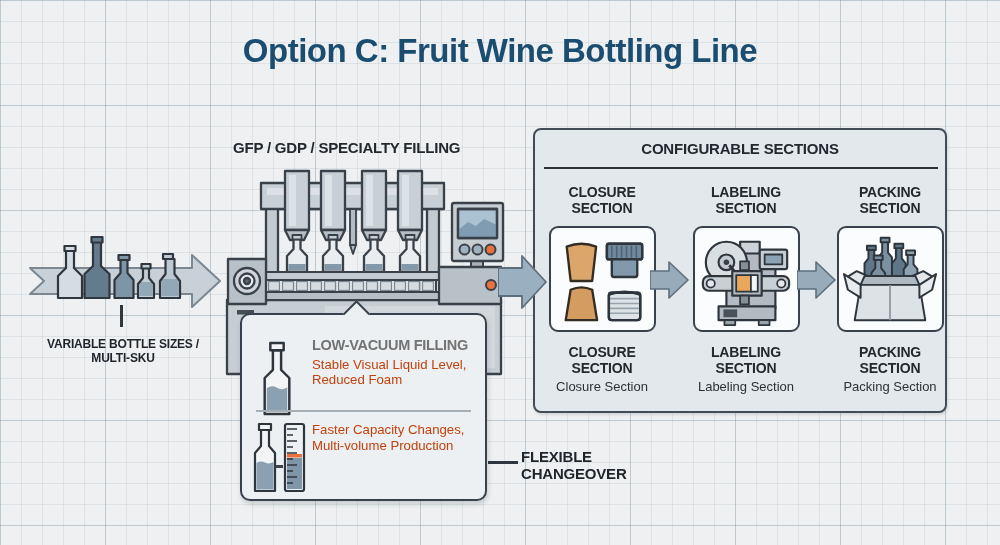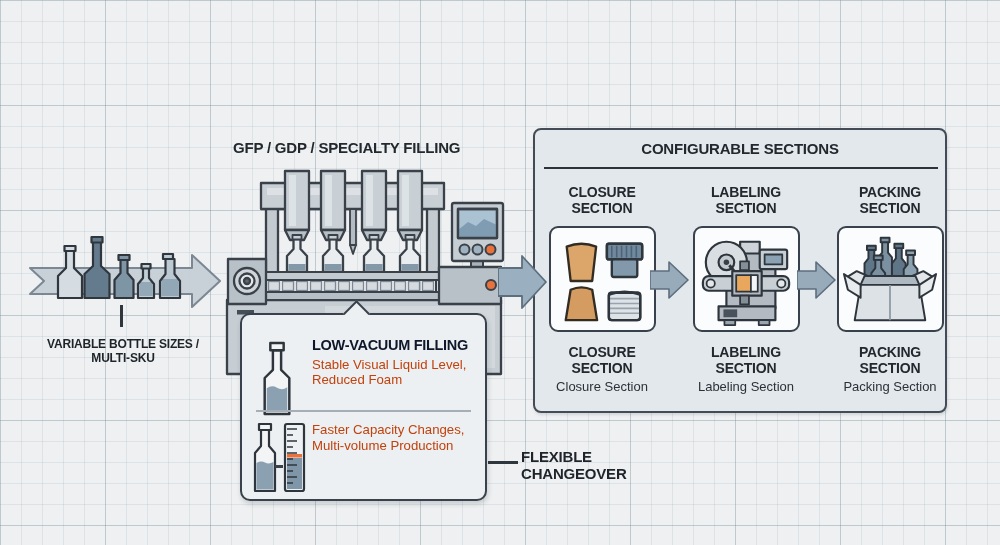--- a/index.html
+++ b/index.html
@@ -65,36 +65,37 @@
   }
   .callout-notch{
     position:absolute;top:-11px;left:105px;width:17px;height:17px;background:#ecf0f2;
     border-left:2.5px solid #39424c;border-top:2.5px solid #39424c;transform:rotate(45deg);
   }
   .callout-item{position:absolute;left:0;width:100%;}
   .ci-0{top:22px;} .ci-1{top:104px;}
   .ci-icon{position:absolute;left:16px;top:2px;}
   .ci-1 .ci-icon{left:11px;}
   .ci-text{position:absolute;left:70px;top:0;width:172px;}
-  .ci-heading{font-size:14.5px;font-weight:bold;line-height:1.15;letter-spacing:-.3px;color:#0f172a;}
+  .ci-heading{font-size:14.5px;font-weight:bold;line-height:1.15;letter-spacing:-.3px;color:#737373;}
   .ci-desc{margin-top:3px;font-size:13.2px;line-height:1.18;color:#c2410c;}
   .callout-divider{position:absolute;left:14px;right:14px;top:95px;height:1.5px;background:#a7afb6;}
   
   .flex-line{left:488px;top:461px;width:30px;height:2.5px;background:#2f363d;z-index:7;}
   .flex-label{
     left:521px;top:448px;width:115px;z-index:7;
     font-size:15px;font-weight:bold;line-height:1.15;letter-spacing:-.2px;color:#1e242a;
   }
   svg{display:block;}
 </style>
 </head>
 <body>
 
 <div class="canvas">
 
+  <div class="abs page-title">Option C: Fruit Wine Bottling Line</div>
 
   <svg class="abs" style="left:22px;top:222px;" width="200" height="110" viewBox="0 0 200 110">
     <g stroke-linejoin="round">
       <polygon points="8,46 170,46 170,33 198,59 170,85 170,72 8,72 22,59" fill="#c6d0d7" stroke="#75828e" stroke-width="2" opacity="0.95"></polygon>
       <g stroke="#2f363d" stroke-width="2.2">
         <path d="M36,76 L60,76 L60,54 L52,46 L52,28 L44,28 L44,46 L36,54 Z" fill="#d6dde2"></path>
         <rect x="42.5" y="24" width="11" height="5" fill="#d6dde2"></rect>
         <path d="M62.5,76 L87.5,76 L87.5,52 L79,44 L79,20 L71,20 L71,44 L62.5,52 Z" fill="#647b8e"></path>
         <rect x="69.5" y="15" width="11" height="5.5" fill="#647b8e"></rect>
         <path d="M92.5,76 L111.5,76 L111.5,58 L105.5,51 L105.5,38 L98.5,38 L98.5,51 L92.5,58 Z" fill="#7e95a6"></path>

